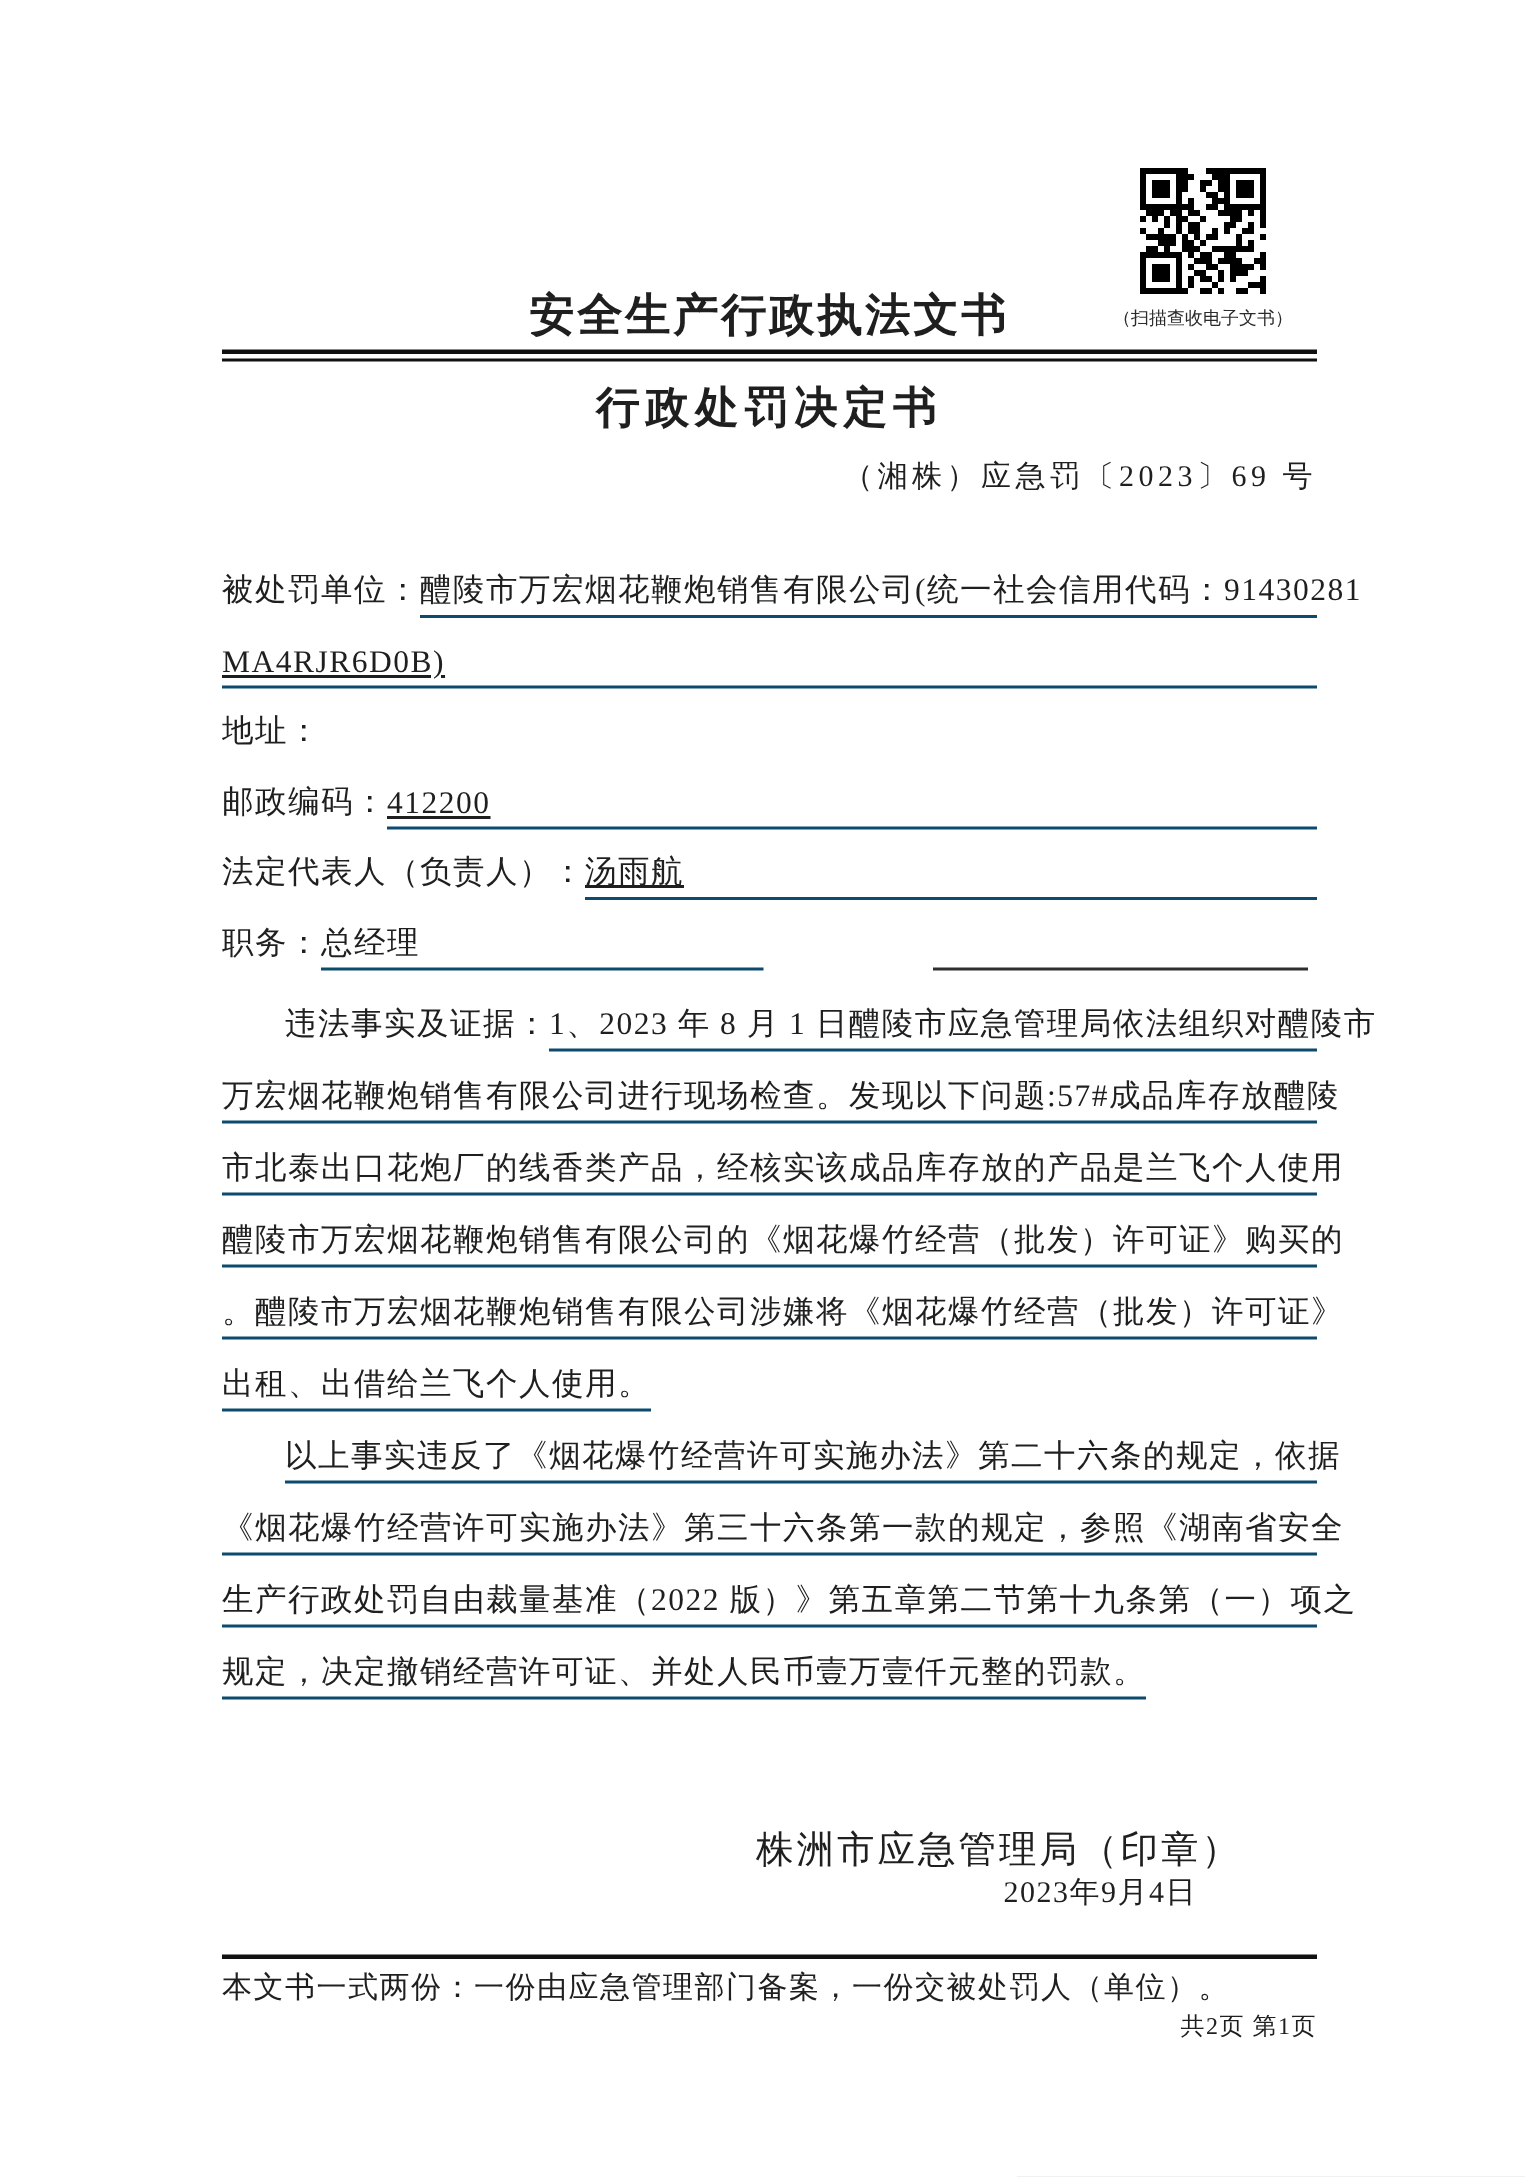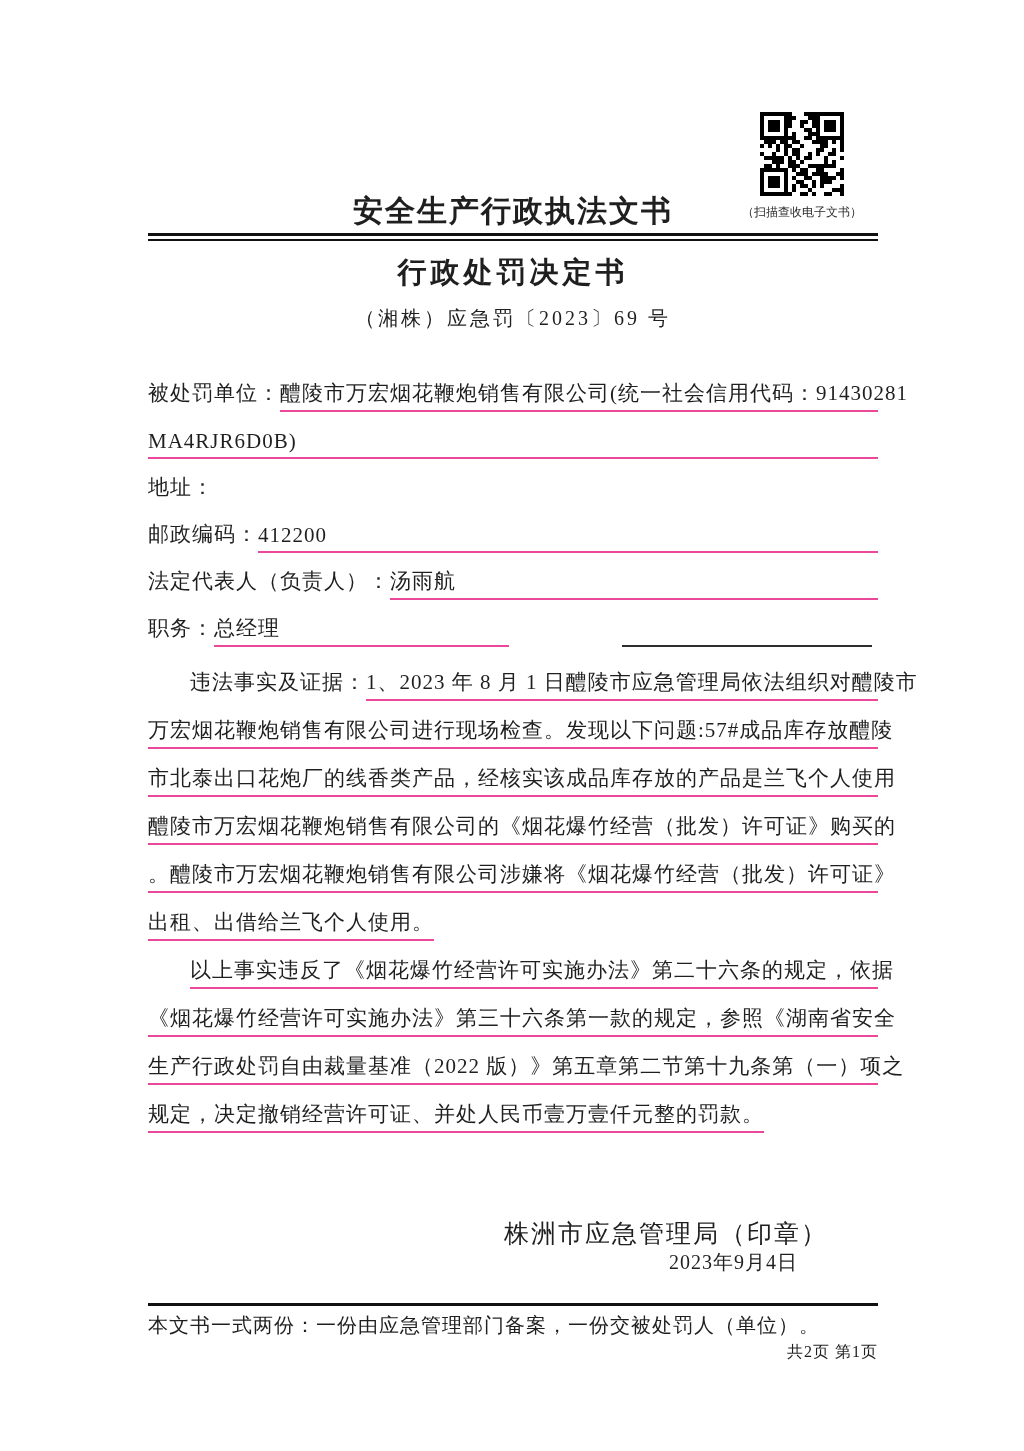--- a/index.html
+++ b/index.html
@@ -88,48 +88,48 @@
     margin: 0;
     margin-top: 14px;
     text-align: center;
     font-size: 29px;
     line-height: 34px;
     font-weight: bold;
     letter-spacing: 4px;
   }
   .doc-number {
     margin-top: 16px;
-    text-align: center;
+    text-align: right;
     font-size: 20px;
     line-height: 26px;
     letter-spacing: 3px;
   }
 
   
   .fields { margin-top: 34px; }
   .f-row {
     display: flex;
     align-items: flex-end;
     height: 47px;
     font-size: 21px;
     letter-spacing: 1px;
     white-space: nowrap;
   }
   .lbl { padding-bottom: 5px; }
   .u {
-    border-bottom: 2px solid #ec4899;
+    border-bottom: 2px solid #0c4a6e;
     padding-bottom: 3px;
   }
   .fill {
     flex: 1;
     min-width: 0;
     text-align: justify;
     text-align-last: justify;
   }
-  .plain-fill { flex: 1; min-width: 0; }
+  .plain-fill { flex: 1; min-width: 0; text-decoration: underline; }
   .pos-value { width: 295px; }
   .pos-gap { width: 113px; }
   .blank-line {
     width: 250px;
     height: 0;
     border-bottom: 2px solid #2e2e2e;
     align-self: flex-end;
   }
 
   

